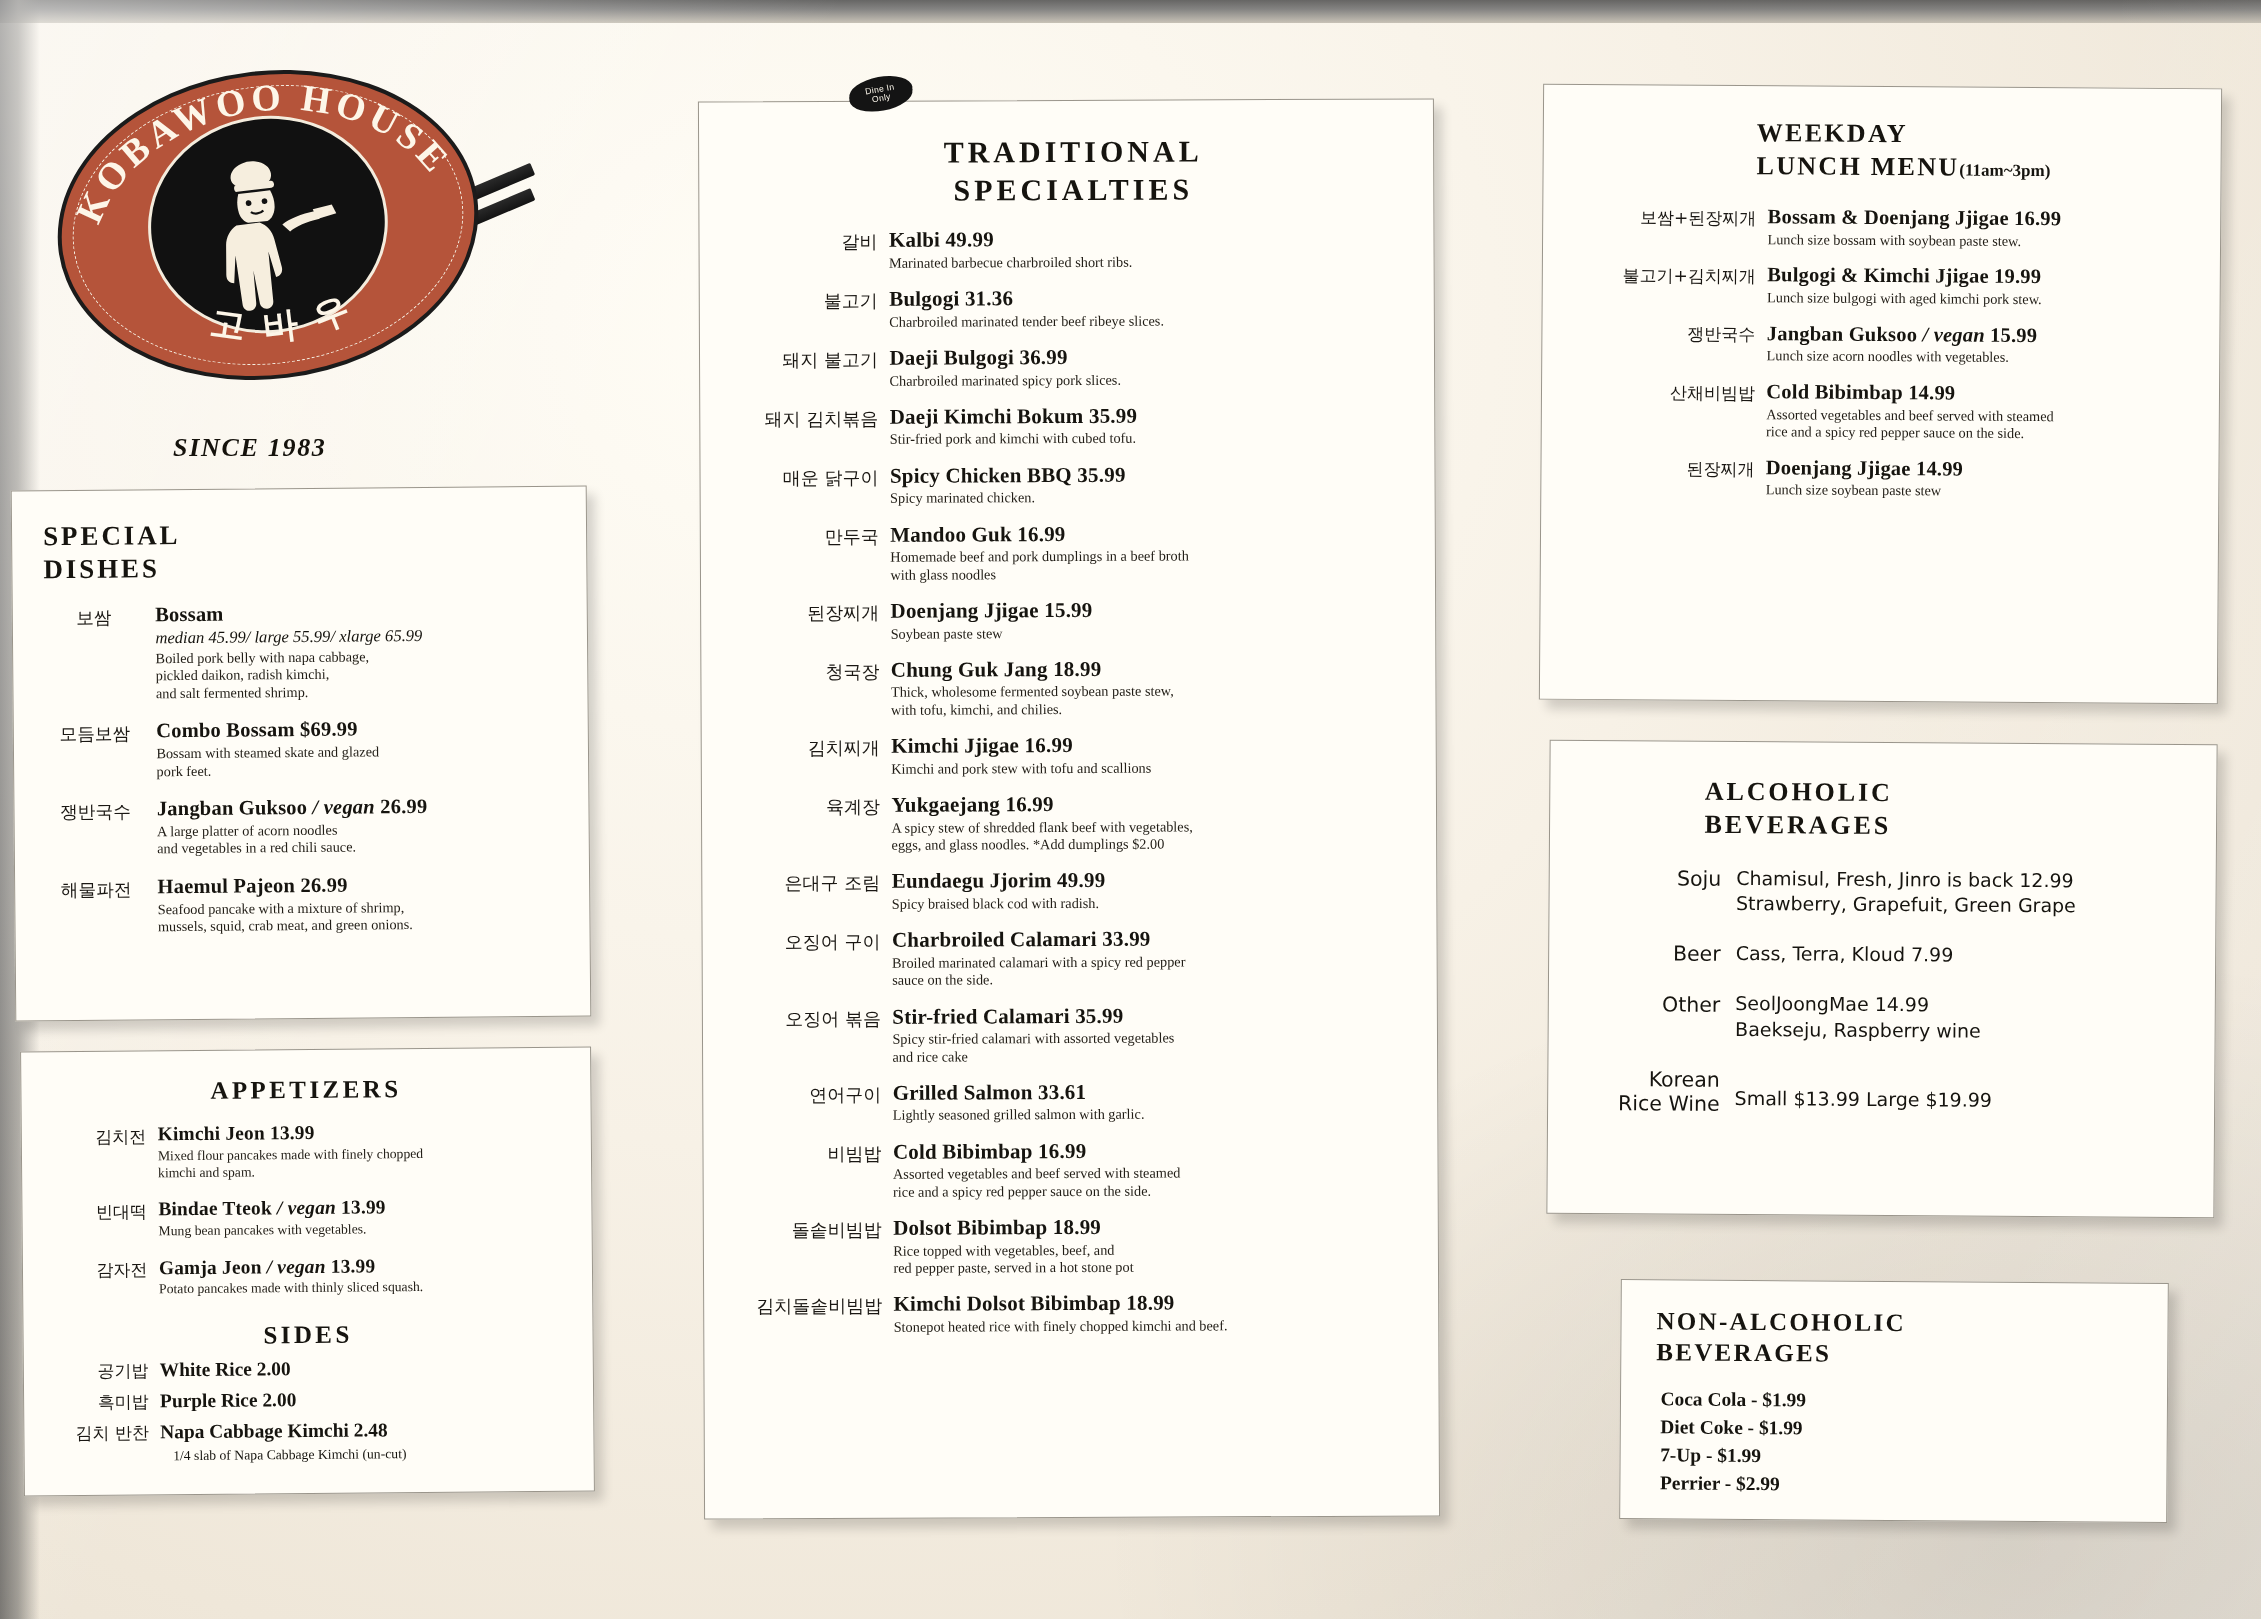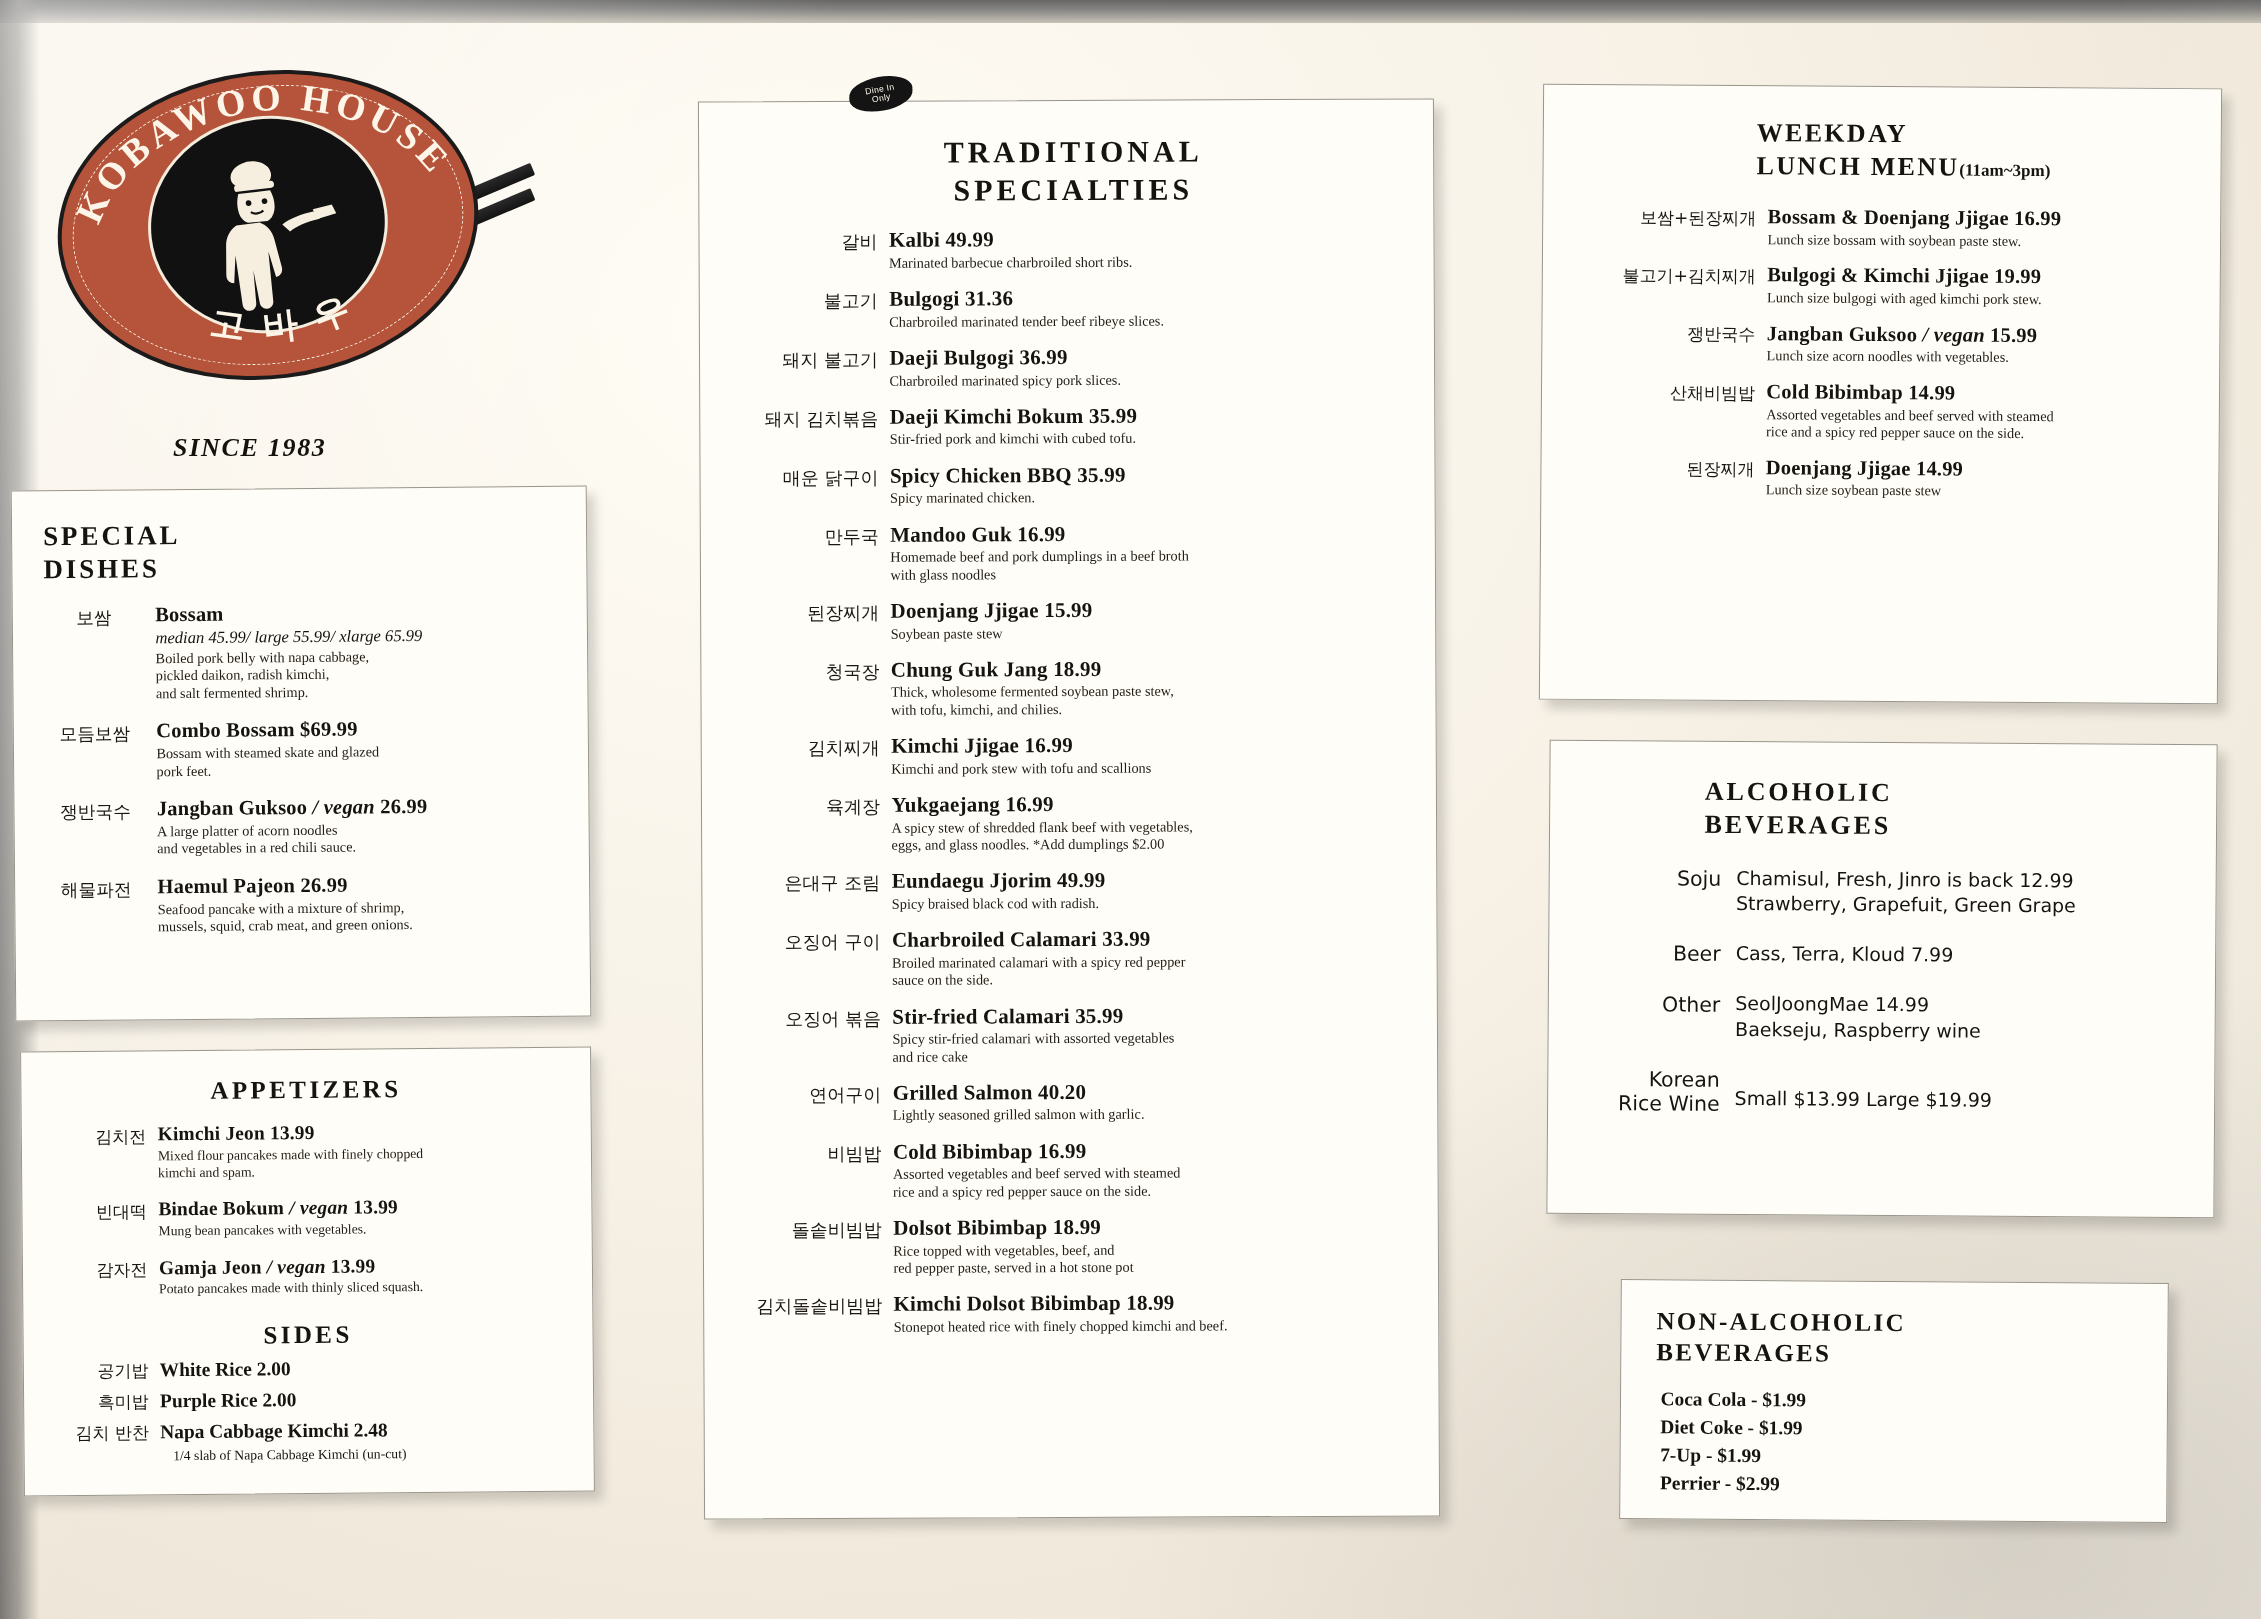--- a/index.html
+++ b/index.html
@@ -471,21 +471,21 @@
       </div>
       <div class="desc" style="white-space:pre-line">Mixed flour pancakes made with finely chopped
 kimchi and spam.</div>
     </div>
   </div>
 
   <div class="item">
     <div class="kr">빈대떡</div>
     <div class="body">
       <div class="name">
-        <span>Bindae Bokum</span>
+        <span>Bindae Tteok</span>
         <span class="vegan">/ vegan</span>
         <span class="price">13.99</span>
       </div>
       <div class="desc" style="white-space:pre-line">Mung bean pancakes with vegetables.</div>
     </div>
   </div>
 
   <div class="item">
     <div class="kr">감자전</div>
     <div class="body">
@@ -648,21 +648,21 @@
           <span class="price">35.99</span></div>
         <div class="desc" style="white-space:pre-line">Spicy stir-fried calamari with assorted vegetables
 and rice cake</div>
       </div>
     </div>
 
     <div class="item">
       <div class="kr">연어구이</div>
       <div class="body">
         <div class="name"><span>Grilled Salmon</span>
-          <span class="price">40.20</span></div>
+          <span class="price">33.61</span></div>
         <div class="desc" style="white-space:pre-line">Lightly seasoned grilled salmon with garlic.</div>
       </div>
     </div>
 
     <div class="item">
       <div class="kr">비빔밥</div>
       <div class="body">
         <div class="name"><span>Cold Bibimbap</span>
           <span class="price">16.99</span></div>
         <div class="desc" style="white-space:pre-line">Assorted vegetables and beef served with steamed

